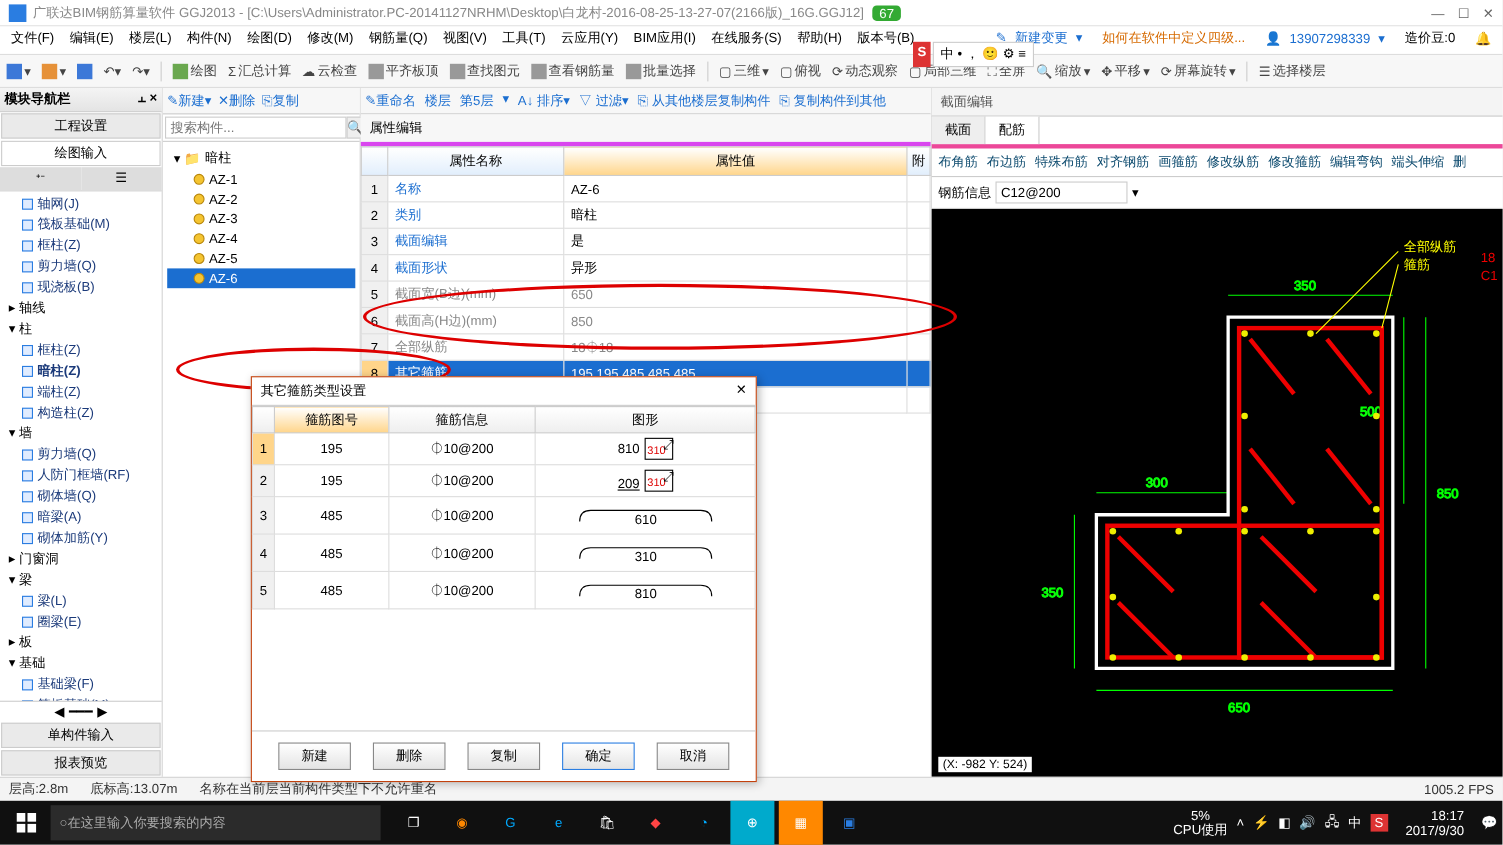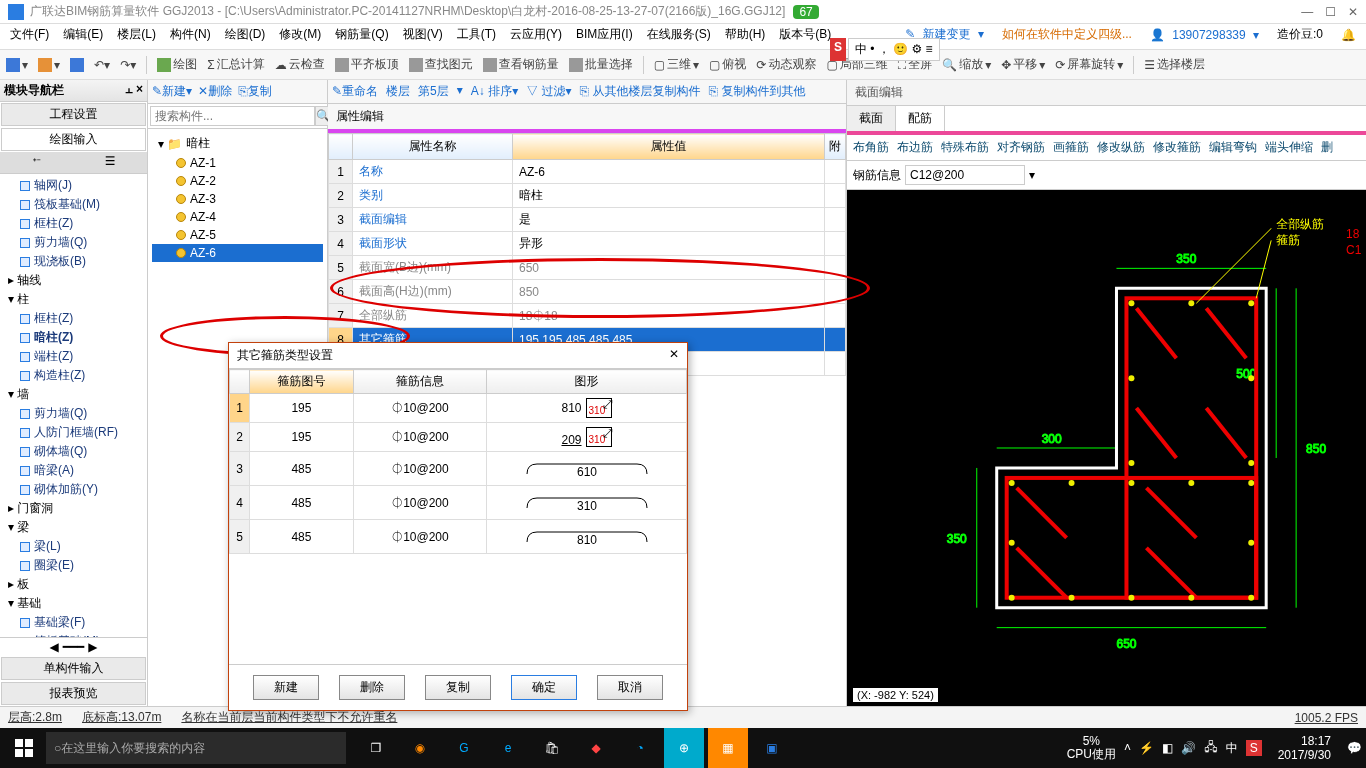--- a/index.html
+++ b/index.html
@@ -54,21 +54,21 @@
 .rightpanel { width: 520px; background: #fff; border-left: 1px solid #ccc; display: flex; flex-direction: column; }
 .rightpanel .rh { background: #f4f4f4; padding: 4px 8px; border-bottom: 1px solid #ccc; color: #555; }
 .rtabs { display: flex; border-bottom: 4px solid #ec4899; }
 .rtabs div { padding: 4px 12px; background: #eee; border-right: 1px solid #ccc; cursor: pointer; }
 .rtabs div.active { background: #fff; }
 .rtoolbar { display: flex; gap: 8px; padding: 4px 6px; border-bottom: 1px solid #ccc; color: #0c4a6e; flex-wrap: wrap; }
 .rinput { display: flex; gap: 4px; padding: 4px 6px; border-bottom: 1px solid #ccc; align-items: center; }
 .rinput input { border: 1px solid #ccc; padding: 2px 4px; width: 120px; }
 .canvas { flex: 1; background: #000; position: relative; }
 .coords { position: absolute; bottom: 4px; left: 6px; color: #000; background: #fff; padding: 1px 4px; font-size: 11px; }
-.statusbar { height: 22px; background: #f4f4f4; border-top: 1px solid #ccc; display: flex; align-items: center; padding: 0 8px; gap: 20px; font-size: 11px; color: #333; text-decoration: underline; }
+.statusbar { height: 22px; background: #f4f4f4; border-top: 1px solid #ccc; display: flex; align-items: center; padding: 0 8px; gap: 20px; font-size: 11px; color: #333; }
 .statusbar .r { margin-left: auto; }
 .taskbar { height: 40px; background: #101010; display: flex; align-items: center; padding: 0 4px; gap: 2px; color: #fff; }
 .taskbar .win { width: 40px; height: 40px; display: flex; align-items: center; justify-content: center; }
 .taskbar .win svg { fill: #fff; }
 .taskbar .search { flex: 0 0 300px; background: #2b2b2b; height: 32px; display: flex; align-items: center; padding: 0 8px; color: #aaa; border: none; }
 .taskbar .icons { display: flex; gap: 4px; margin-left: 8px; }
 .taskbar .ticon { width: 40px; height: 40px; display: flex; align-items: center; justify-content: center; }
 .taskbar .tray { margin-left: auto; display: flex; align-items: center; gap: 8px; font-size: 11px; }
 .taskbar .clock { text-align: right; line-height: 1.2; padding: 0 8px; }
 .dialog { position: absolute; left: 228px; top: 342px; width: 460px; background: #fff; border: 1px solid #c2410c; box-shadow: 2px 2px 8px rgba(0,0,0,0.3); z-index: 100; }

